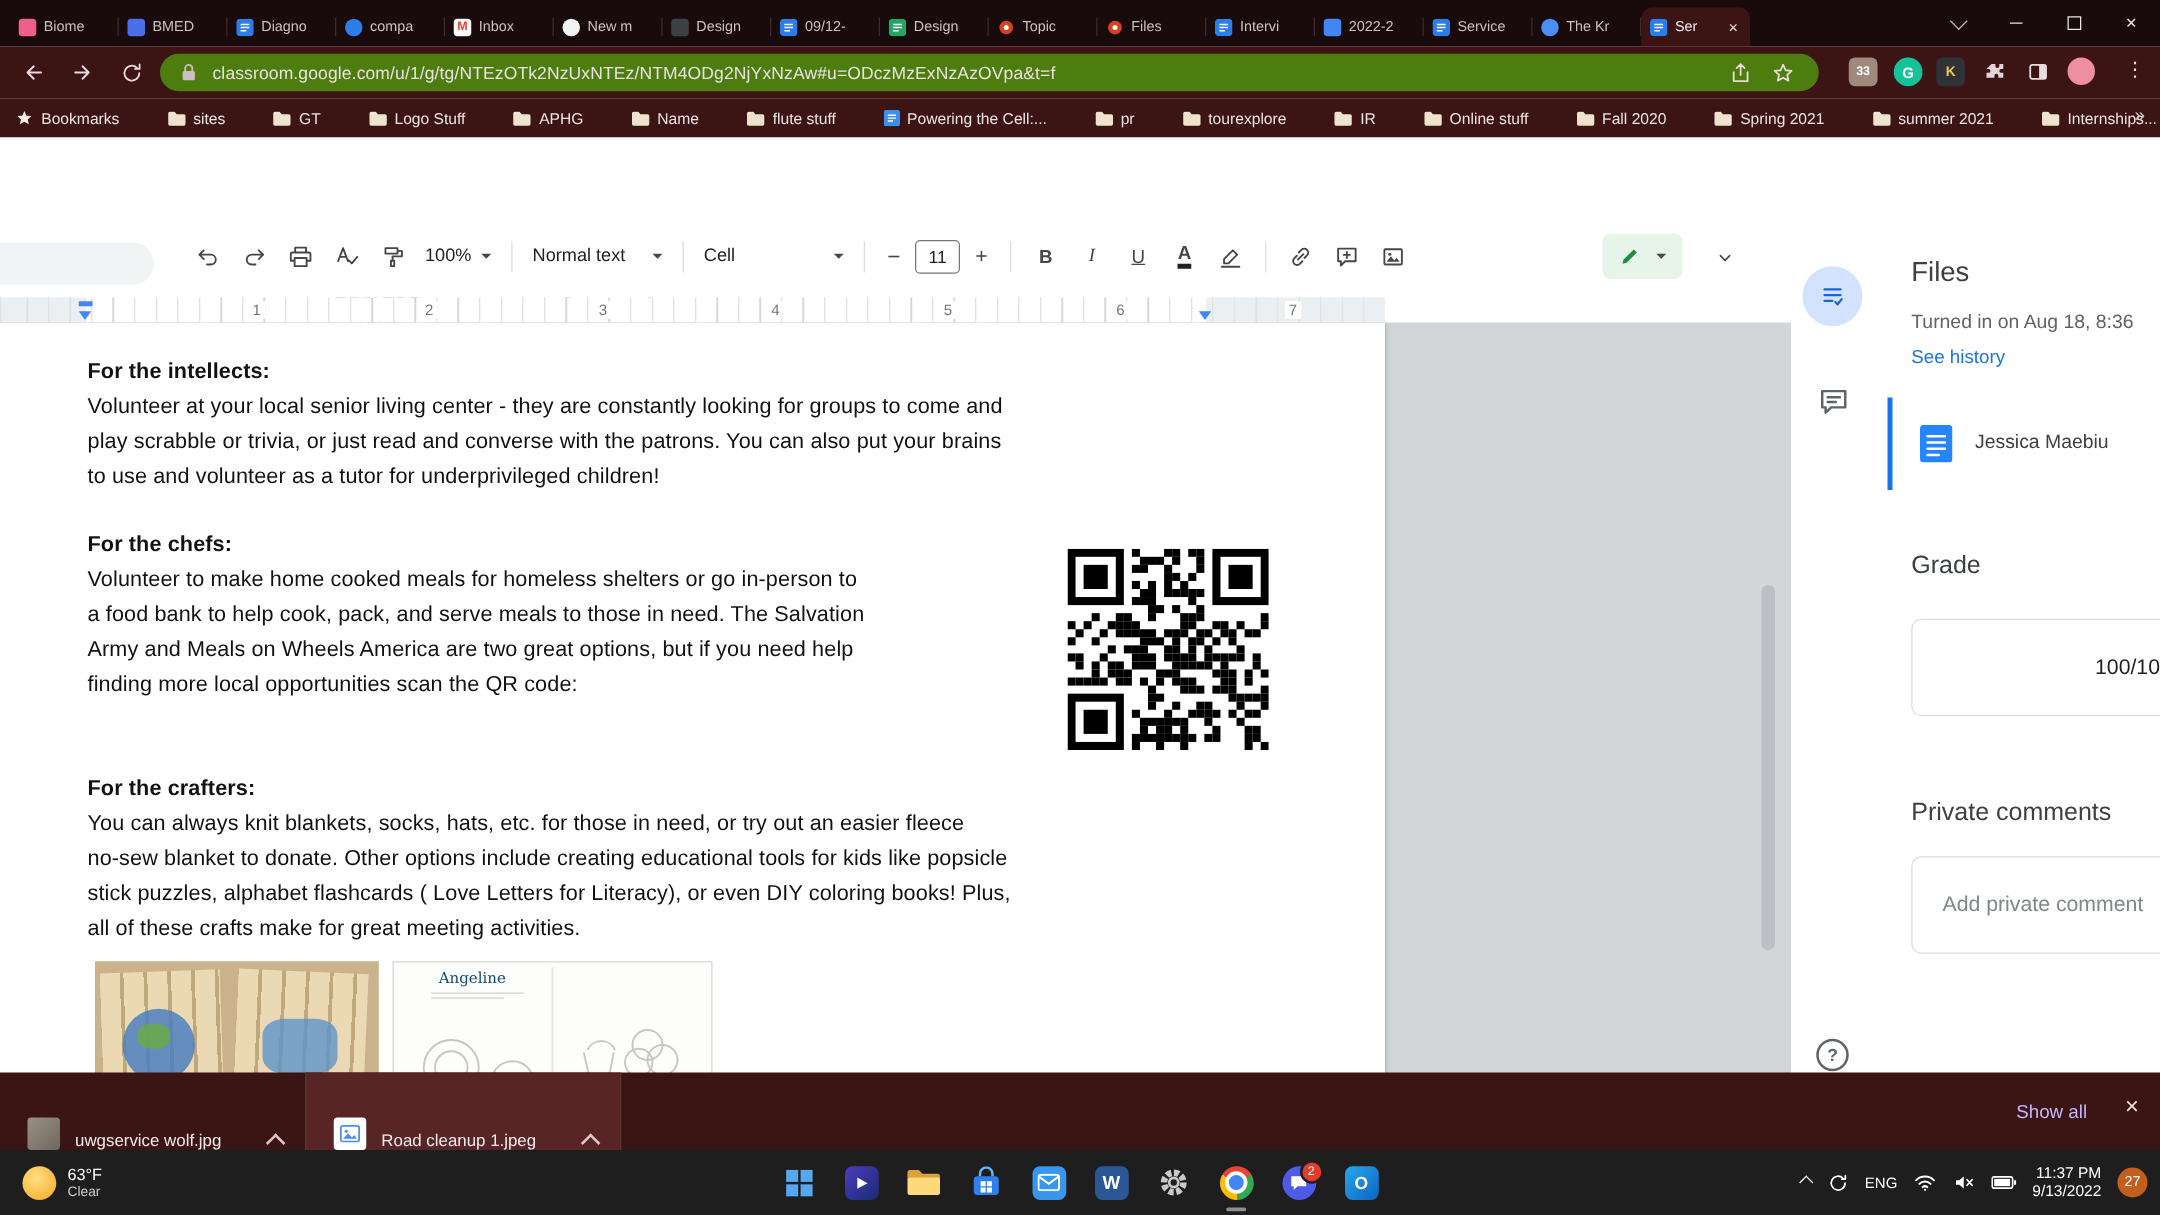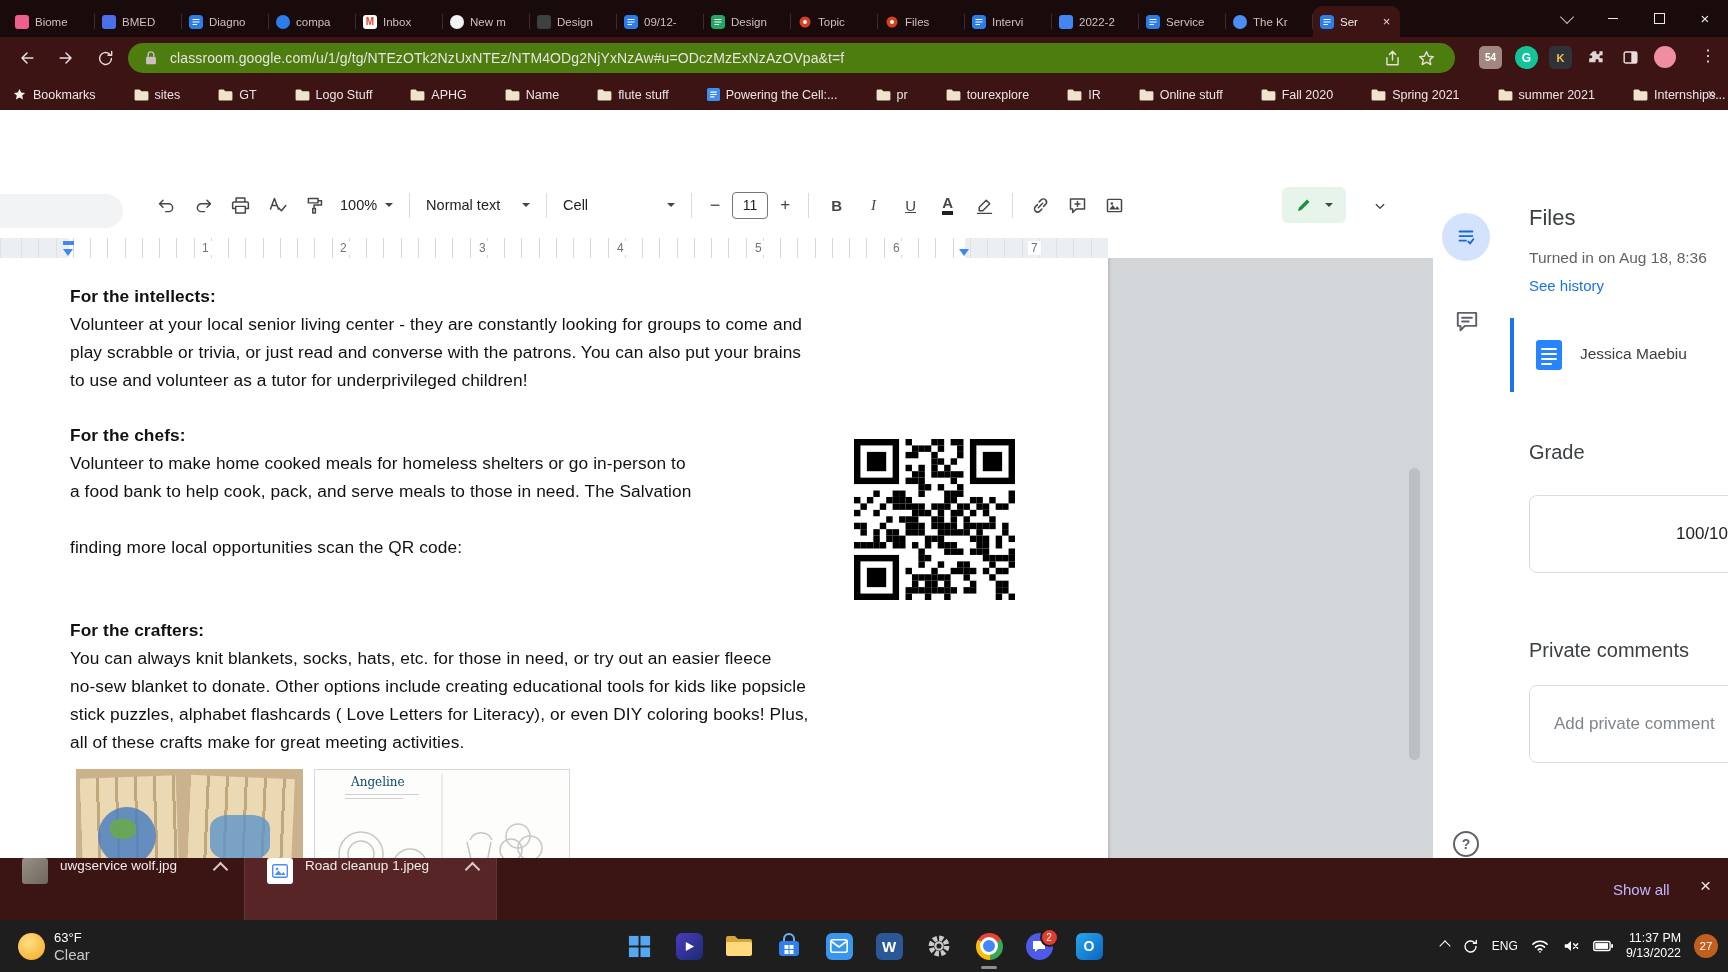--- a/index.html
+++ b/index.html
@@ -118,34 +118,34 @@
   .ficon{position:absolute;left:26px;top:22px}
   .fname{position:absolute;left:70px;top:27px;font-size:15.5px;color:#3c4043;white-space:nowrap}
   .gradeinput{position:absolute;left:96px;top:324px;width:244px;height:78px;border:1px solid #dadce0;border-radius:8px;box-sizing:border-box;cursor:text}
   .gval{position:absolute;left:146px;top:50%;transform:translateY(-50%);font-size:17px;color:#202124;white-space:nowrap}
   .cinput{position:absolute;left:96px;top:514px;width:244px;height:78px;border:1px solid #dadce0;border-radius:8px;box-sizing:border-box;cursor:text}
   .cph{position:absolute;left:24px;top:50%;transform:translateY(-50%);font-size:17px;color:#80868b;white-space:nowrap}
 
   
   .dlbar{position:absolute;left:0;top:858px;width:1728px;height:62px;background:#3b1414;z-index:20}
   .dlitems{position:absolute;left:0;top:0;height:62px;display:flex}
-  .dlitem{height:62px;display:flex;align-items:flex-start;padding:0 18px 0 22px;gap:12px;cursor:pointer;position:relative}
+  .dlitem{height:62px;display:flex;align-items:flex-end;padding:0 18px 0 22px;gap:12px;cursor:pointer;position:relative}
   .dlitem.hl{background:#572525;border-left:1px solid rgba(255,255,255,.07);border-right:1px solid rgba(255,255,255,.07)}
   .dlthumb{width:26px;height:26px;border-radius:3px;flex:none}
   .dlname{font-size:13.5px;color:#f4ecec;white-space:nowrap}
   .dchev{width:9px;height:9px;border-left:2px solid #dcc9c9;border-top:2px solid #dcc9c9;transform:rotate(45deg);margin:6px 0 0 26px;flex:none}
   .showall{position:absolute;left:1603px;top:0;height:62px;display:flex;align-items:center;font-size:15px;color:#c4b5fd;cursor:pointer;padding:0 10px}
   .dlclose{position:absolute;left:1700px;top:17px;color:#efe3e3;font-size:19px;cursor:pointer}
 
   
   .taskbar{position:absolute;left:0;top:920px;width:1728px;height:52px;background:#1e1e1e;z-index:30}
   .weather{position:absolute;left:12px;top:0;height:52px;display:flex;align-items:center;gap:9px;cursor:pointer;padding:0 6px}
   .sun{width:27px;height:27px;border-radius:50%;background:radial-gradient(circle at 40% 35%,#ffe082,#f5a623)}
   .wtemp{font-size:13px;color:#fff}
-  .wcond{font-size:15px;color:#c9c9c9;margin-top:1px}
+  .wcond{font-size:11px;color:#c9c9c9;margin-top:1px}
   .apps{position:absolute;left:50%;top:11px;transform:translateX(-50%);display:flex;gap:20px}
   .app{width:30px;height:30px;position:relative;display:flex;align-items:center;justify-content:center;cursor:pointer}
   .app.active::after{content:"";position:absolute;bottom:-8px;left:7px;right:7px;height:3px;border-radius:2px;background:#8f8f8f}
   .appsq{width:27px;height:27px;border-radius:6px;display:flex;align-items:center;justify-content:center}
   .chromeic{width:27px;height:27px;border-radius:50%;background:conic-gradient(from -60deg,#ea4335 0 120deg,#34a853 0 240deg,#fbbc05 0 360deg);display:flex;align-items:center;justify-content:center}
   .chromedot{width:12px;height:12px;border-radius:50%;background:#4285f4;border:3px solid #fff}
   .chatic{width:27px;height:27px;border-radius:50%;background:#4e5ae8;display:flex;align-items:center;justify-content:center;position:relative}
   .chatbadge{position:absolute;top:-5px;right:-6px;background:#e33b2e;color:#fff;border-radius:50%;width:15px;height:15px;font-size:10px;display:flex;align-items:center;justify-content:center;border:2px solid #1e1e1e}
   .tray{position:absolute;right:10px;top:0;height:52px;display:flex;align-items:center;gap:13px}
   .tchev{width:7px;height:7px;border-left:1.6px solid #fff;border-top:1.6px solid #fff;transform:rotate(45deg);cursor:pointer}
@@ -290,21 +290,21 @@
           <path class="csvg" d="M12 3 v11 M12 3 l-4 4 M12 3 l4 4 M5 11 v9 h14 v-9"></path>
         </svg>
     </div>
     <div class="inomni" style="right:18px">
       <svg width="19" height="19" viewBox="0 0 24 24">
           <path class="csvg" d="M12 3.5 l2.6 5.6 6 .6 -4.5 4 1.3 5.9 -5.4 -3 -5.4 3 1.3 -5.9 -4.5 -4 6 -.6 z"></path>
         </svg>
     </div>
   </div>
   <div class="exticon" style="left:1479px;background:#a1887f">
-    <span class="extbadge">54</span>
+    <span class="extbadge">33</span>
   </div>
   <div class="exticon" style="left:1515px;background:#15c39a;border-radius:50%">
     <span style="color:#fff;font-weight:700;font-size:12px">G</span>
   </div>
   <div class="exticon" style="left:1549px;background:#2f3337">
     <span style="color:#f4c34d;font-weight:700;font-size:11px">K</span>
   </div>
   <div class="exticon" style="left:1584px">
     <svg width="19" height="19" viewBox="0 0 24 24">
         <path d="M9 4 h4 v2 a2 2 0 0 0 4 0 V4 h4 v5 h-2 a2 2 0 0 0 0 4 h2 v5 h-5 v-2 a2 2 0 0 0 -4 0 v2 H4 v-5 h2 a2 2 0 0 0 0-4 H4 z" fill="#e0d4d4"></path>
@@ -795,20 +795,21 @@
         <div class="sline sl2"></div>
       <div class="ptag"></div>
     </div>
   <div class="dheading" style="top: 28px;">For the intellects:</div>
       <div class="dline" style="top: 56px;">Volunteer at your local senior living center - they are constantly looking for groups to come and</div>
       <div class="dline" style="top: 84px;">play scrabble or trivia, or just read and converse with the patrons. You can also put your brains</div>
       <div class="dline" style="top: 112px;">to use and volunteer as a tutor for underprivileged children!</div>
       <div class="dheading" style="top: 167px;">For the chefs:</div>
       <div class="dline" style="top: 223px;">a food bank to help cook, pack, and serve meals to those in need. The Salvation</div>
       <div class="dline" style="top: 195px;">Volunteer to make home cooked meals for homeless shelters or go in-person to</div>
+      <div class="dline" style="top: 251px;">Army and Meals on Wheels America are two great options, but if you need help</div>
       <div class="dline" style="top: 279px;">finding more local opportunities scan the QR code:</div>
       <div class="dheading" style="top: 362px;">For the crafters:</div>
       <div class="dline" style="top: 390px;">You can always knit blankets, socks, hats, etc. for those in need, or try out an easier fleece</div>
       <div class="dline" style="top: 418px;">no-sew blanket to donate. Other options include creating educational tools for kids like popsicle</div>
       <div class="dline" style="top: 474px;">all of these crafts make for great meeting activities.</div>
       <div class="dline" style="top: 446px;">stick puzzles, alphabet flashcards ( Love Letters for Literacy), or even DIY coloring books! Plus,</div>
     </div>
   <div class="vscroll"></div>
 </div>
 

